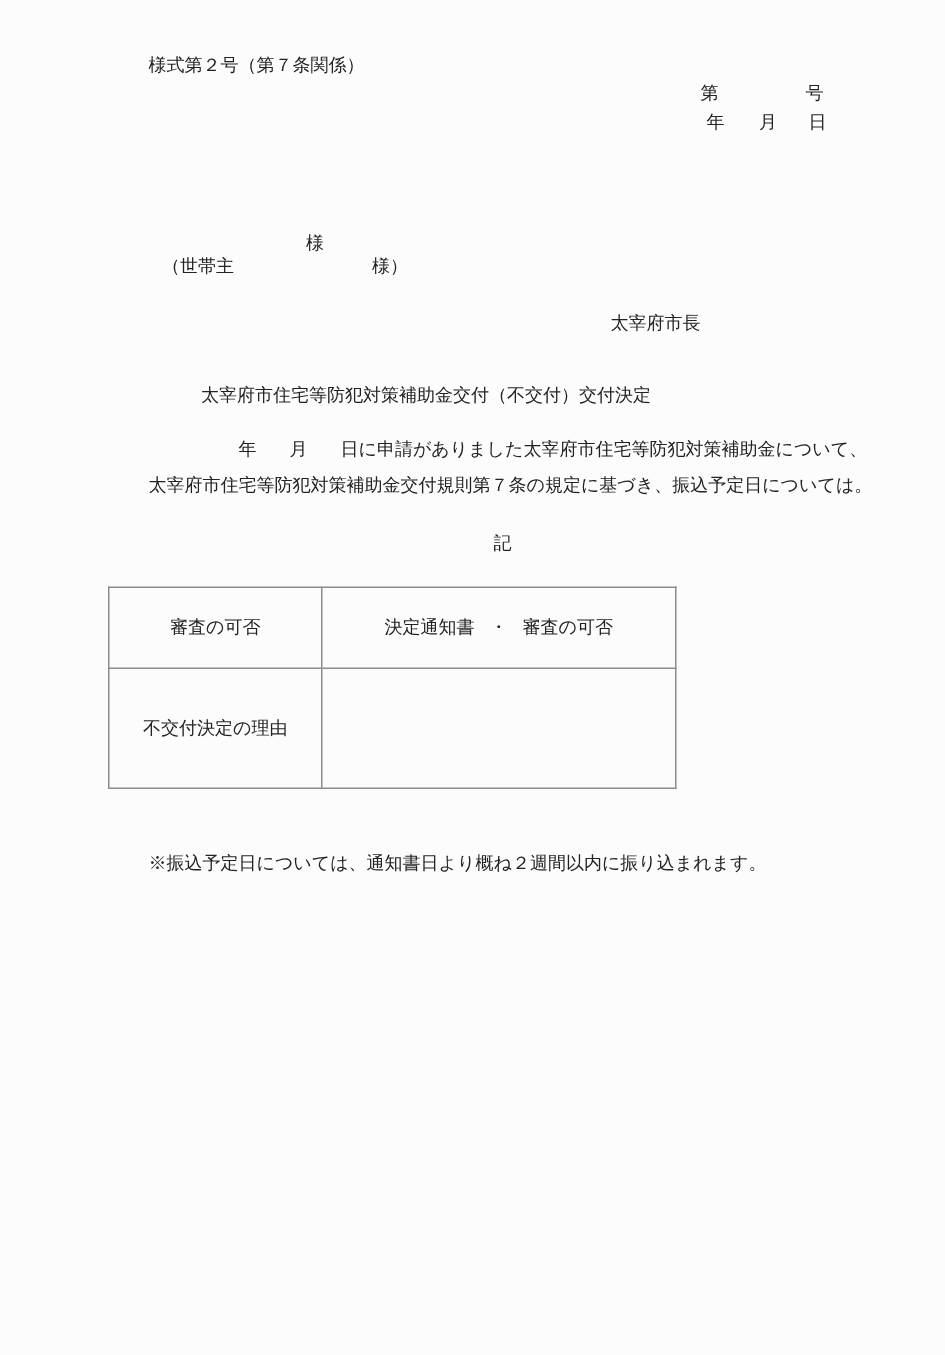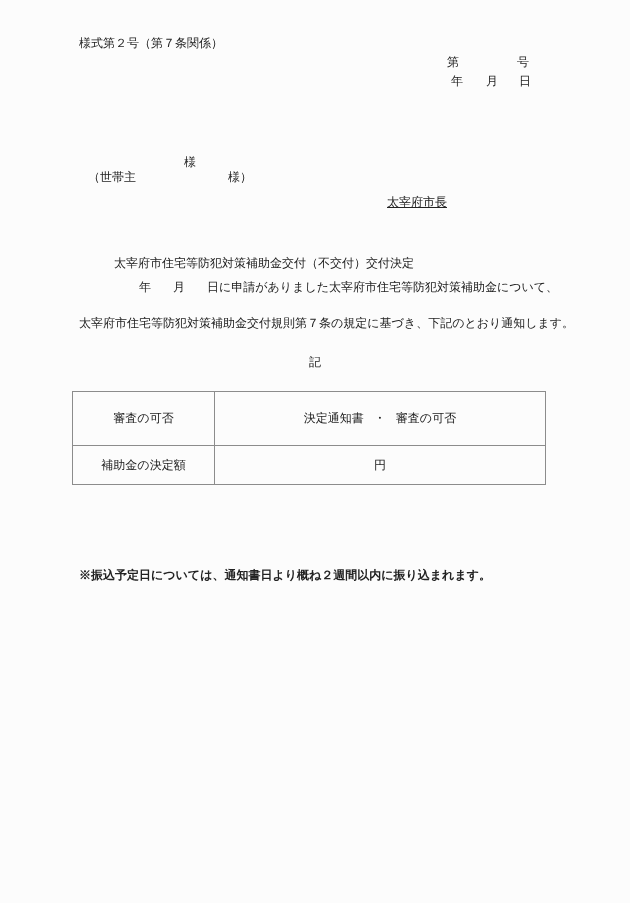--- a/index.html
+++ b/index.html
@@ -5,56 +5,56 @@
   html, body { margin: 0; padding: 0; }
   body {
     width: 630px; height: 903px;
     background: #fcfcfc;
     position: relative;
     overflow: hidden;
     font-family: "DejaVu Serif", "Liberation Serif", serif;
     color: #222;
     font-size: 12px;
   }
-  .abs { position: absolute; white-space: nowrap; line-height: 14px; }
+  .abs { position: absolute; white-space: nowrap; line-height: 14px; margin-left: 20px; }
   .form-no { left: 79px; top: 36px; }
   .no-label-dai { left: 447px; top: 55px; }
   .no-label-go { left: 517px; top: 55px; }
   .date-year { left: 451px; top: 74px; }
   .date-month { left: 486px; top: 74px; }
   .date-day { left: 519px; top: 74px; }
   .addressee-sama { left: 184px; top: 155px; }
   .householder { left: 88px; top: 170px; }
   .householder .gap { display: inline-block; width: 92px; }
-  .issuer { left: 387px; top: 195px; text-decoration: underline; }
+  .issuer { left: 387px; top: 208px; }
   .title { left: 114px; top: 256px; }
-  .body-line1 { left: 139px; top: 280px; font-family: Liberation Serif, serif; }
+  .body-line1 { left: 139px; top: 292px; font-family: Liberation Serif, serif; }
   .body-line1 .g { display: inline-block; width: 22px; }
   .body-line2 { left: 79px; top: 316px; }
   .ki { left: 309px; top: 355px; }
 
   table.decision {
     position: absolute;
     left: 72px; top: 391px;
-    width: 474px;
+    width: 379px;
     border-collapse: collapse;
     font-size: 12px;
   }
   table.decision td {
     border: 1px solid #8c8c8c;
     text-align: center;
     vertical-align: middle;
     padding: 0;
   }
   td.label { width: 141px; }
   tr.r1 td { height: 53px; }
   tr.r2 td { height: 79px; }
   tr.r3 td { height: 38px; }
   .sep { display: inline-block; width: 32px; text-align: center; }
-  .note { left: 79px; top: 568px; font-weight: bold; }
+  .note { left: 79px; top: 568px; }
 </style>
 </head>
 <body>
 
 <div class="abs form-no">様式第２号（第７条関係）</div>
 
 <div class="abs no-label-dai">第</div>
 <div class="abs no-label-go">号</div>
 
 <div class="abs date-year">年</div>
@@ -66,32 +66,32 @@
   <span>（世帯主</span><span class="gap"></span><span>様）</span>
 </div>
 
 <div class="abs issuer">太宰府市長</div>
 
 <div class="abs title">太宰府市住宅等防犯対策補助金交付（不交付）交付決定</div>
 
 <div class="abs body-line1">
   <span>年</span><span class="g"></span><span>月</span><span class="g"></span><span>日に申請がありました太宰府市住宅等防犯対策補助金について、</span>
 </div>
-<div class="abs body-line2">太宰府市住宅等防犯対策補助金交付規則第７条の規定に基づき、下記のとおり通知します。</div>
+<div class="abs body-line2">太宰府市住宅等防犯対策補助金交付規則第７条の規定に基づき、振込予定日については。</div>
 
 <div class="abs ki">記</div>
 
 <table class="decision">
   <tbody>
       <tr class="r1">
     <td class="label">審査の可否</td>
     <td>
       <span>決定通知書</span><span class="sep">・</span><span>審査の可否</span>
     </td>
   </tr>
-  <tr class="r3">
-    <td class="label">補助金の決定額</td>
-    <td>円</td>
+  <tr class="r2">
+    <td class="label">不交付決定の理由</td>
+    <td></td>
   </tr>
 </tbody>
   </table>
 
 <div class="abs note">※振込予定日については、通知書日より概ね２週間以内に振り込まれます。</div>
 
 </body></html>

